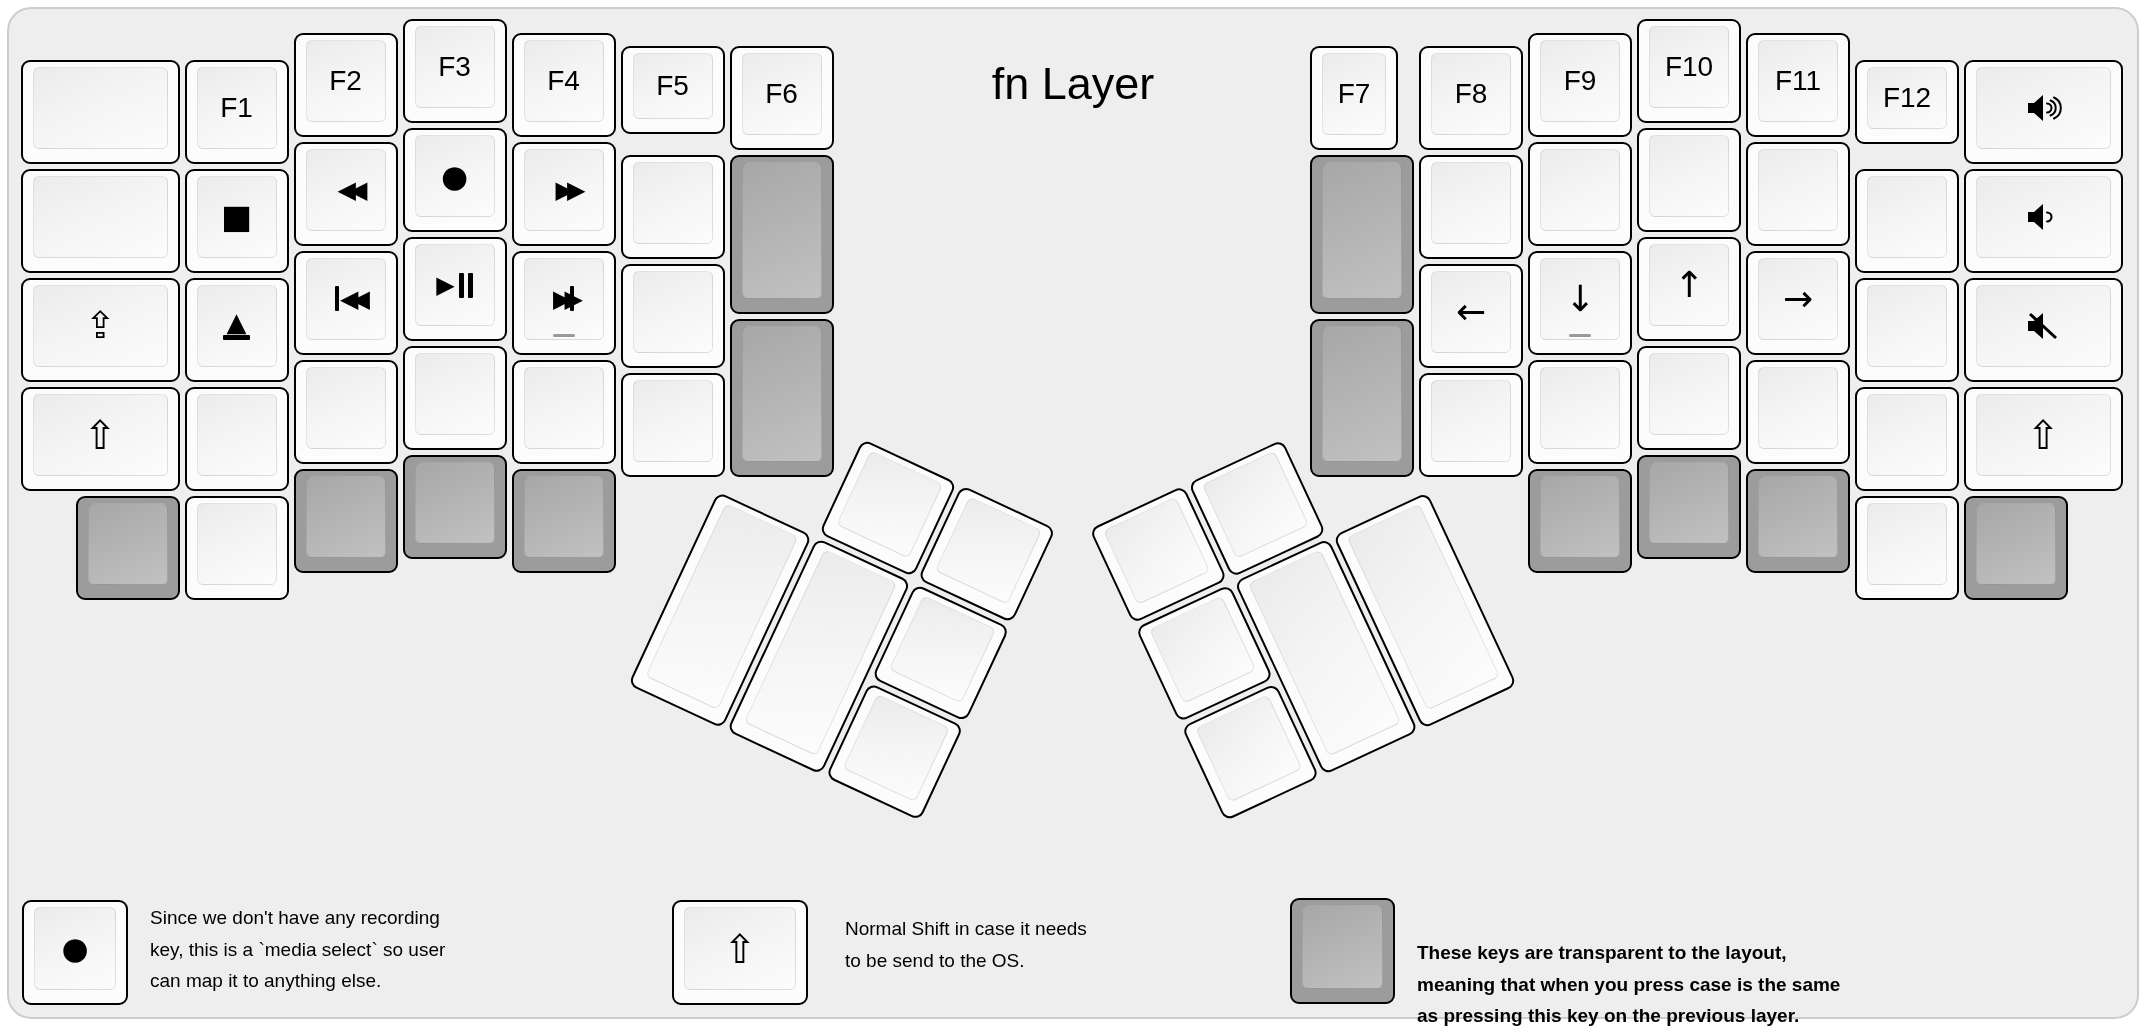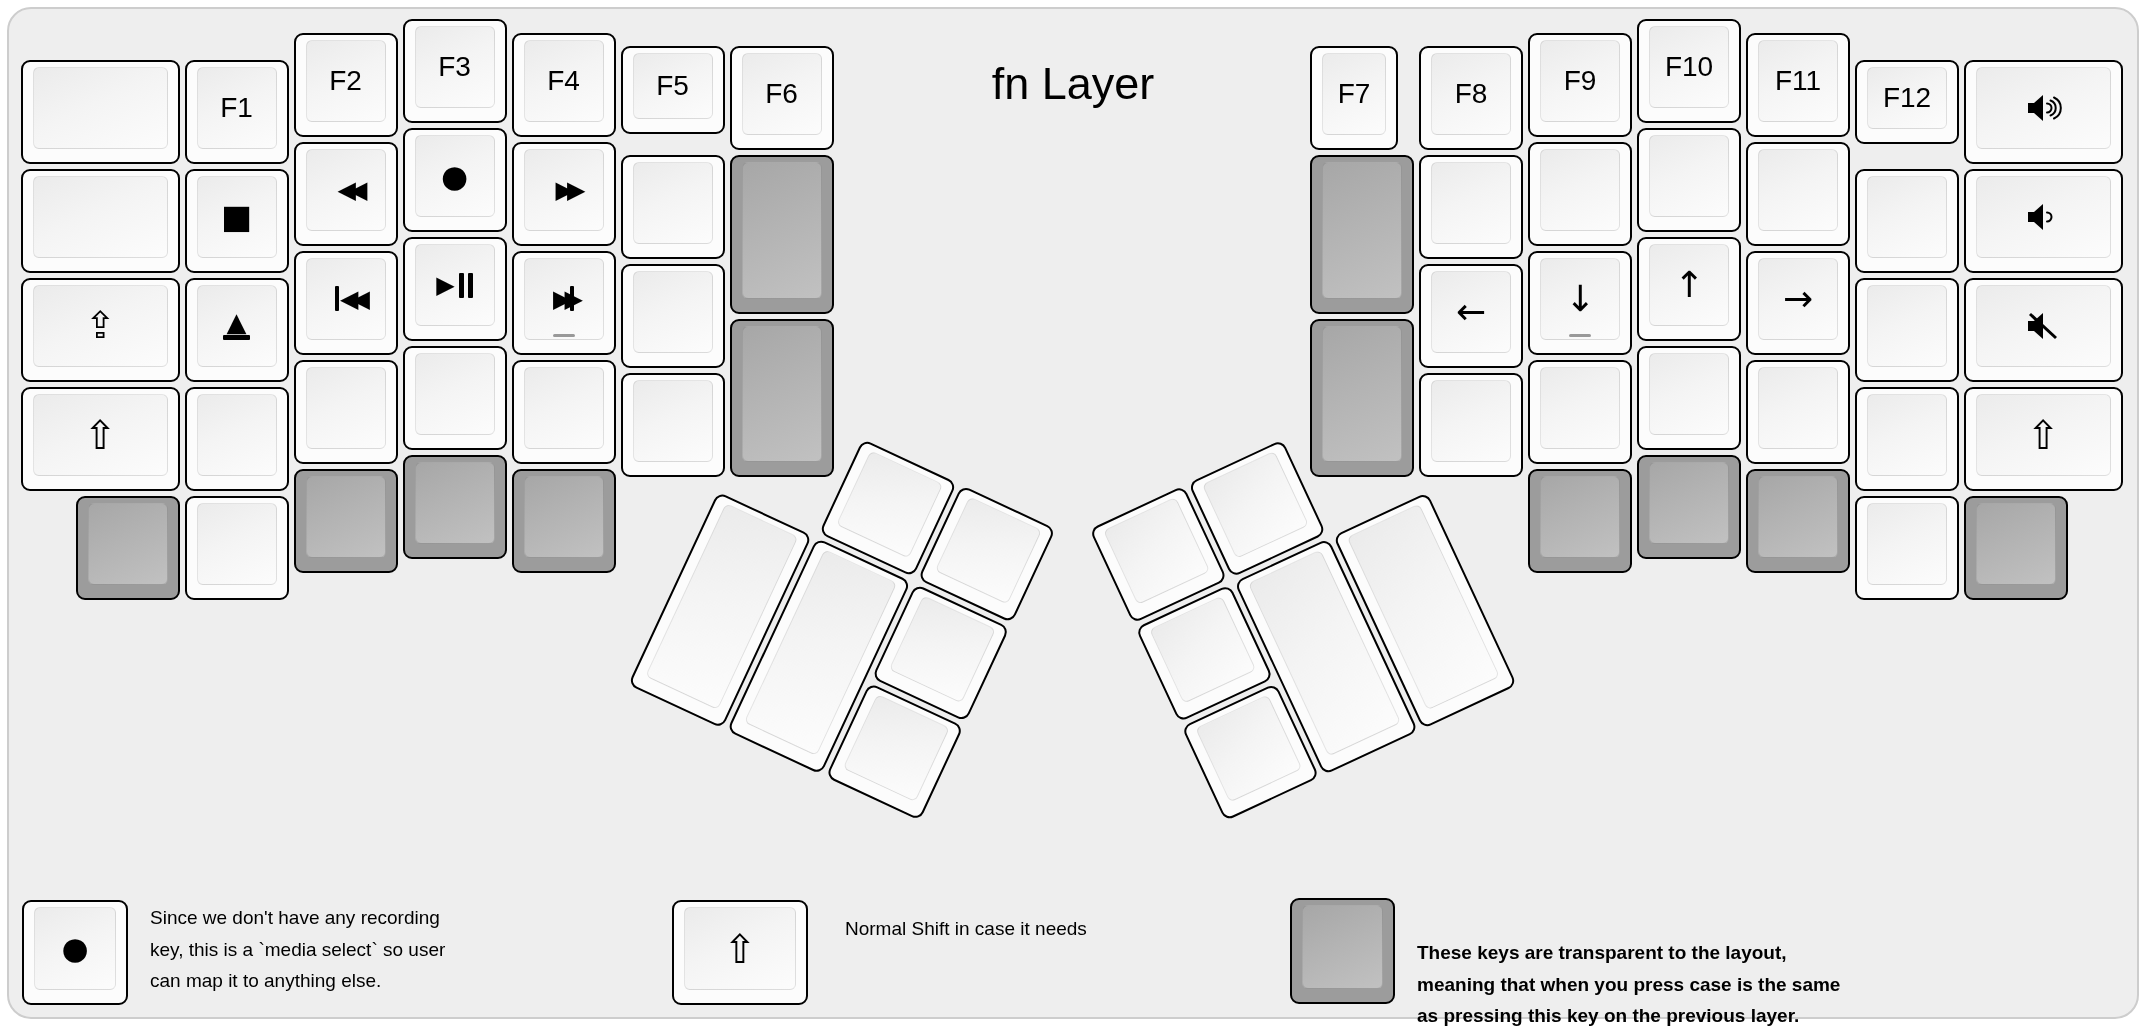--- a/index.html
+++ b/index.html
@@ -445,18 +445,19 @@
     <div class="lab"></div>
   </div>
 
 <div class="legend-text" style="left:150px;top:902px;">
   <div>Since we don't have any recording</div>
   <div>key, this is a `media select` so user</div>
   <div>can map it to anything else.</div>
 </div>
 <div class="legend-text" style="left:845px;top:913px;">
   <div>Normal Shift in case it needs</div>
+  <div>to be send to the OS.</div>
 </div>
 <div class="legend-text" style="left:1417px;top:937px;font-weight:bold;">
   <div>These keys are transparent to the layout,</div>
   <div>meaning that when you press case is the same</div>
   <div>as pressing this key on the previous layer.</div>
 </div>
 
 </body></html>

